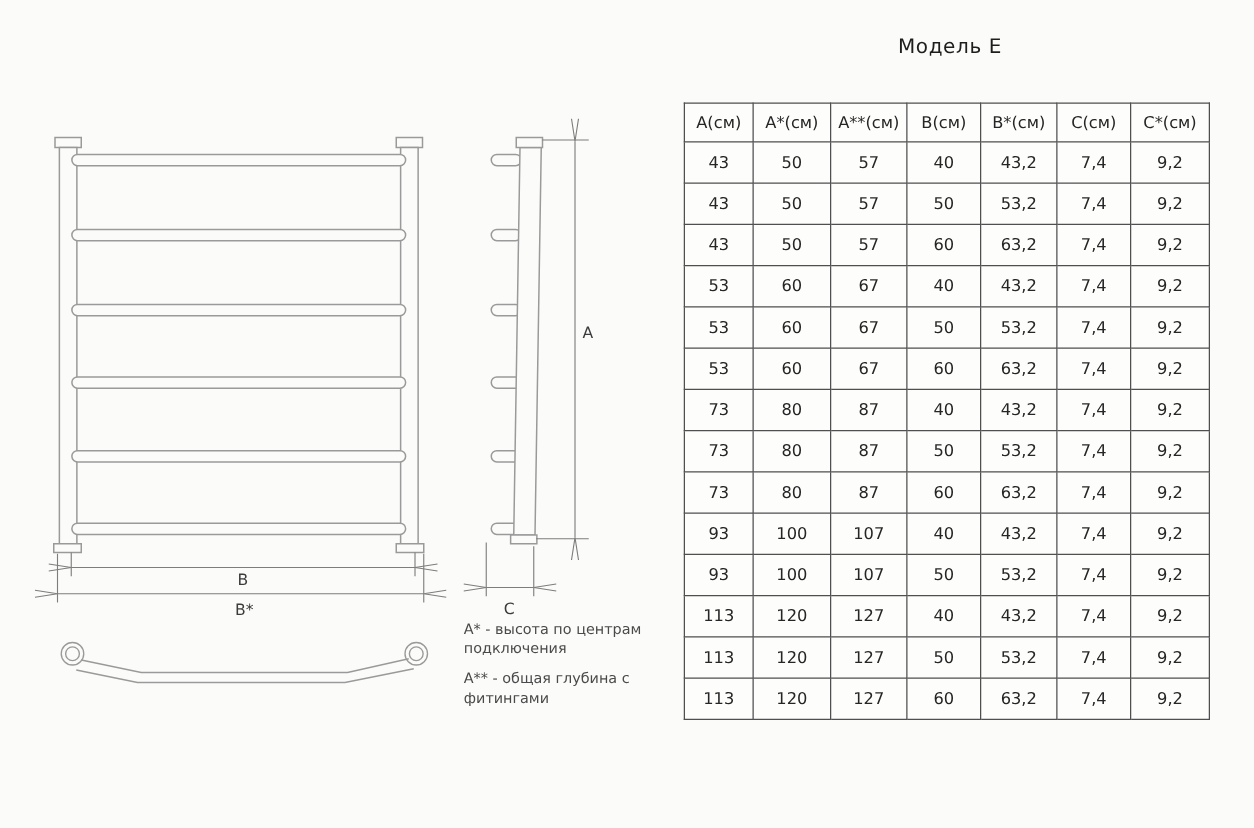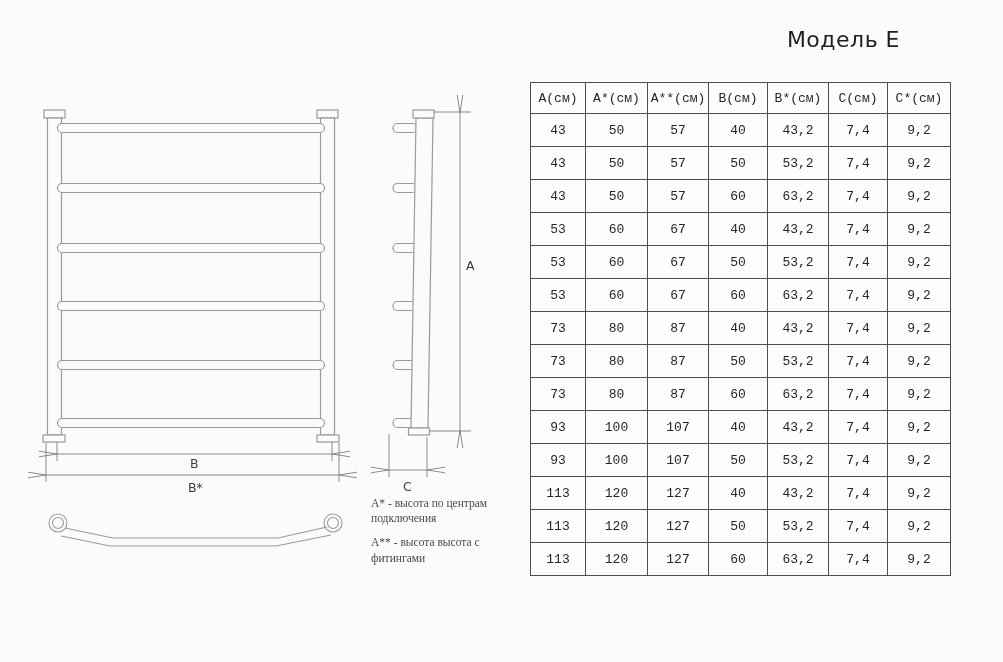--- a/index.html
+++ b/index.html
@@ -10,53 +10,51 @@
     color: #2b2b2b;
     overflow: hidden;
     position: relative;
   }
   .page { position: absolute; inset: 0; }
 
   
   .title {
     position: absolute;
     left: 620px; top: 27px; width: 280px;
-    text-align: right;
-    font-size: 22px;
+    text-align: center;
+    font-size: 16px;
     letter-spacing: 0.5px;
     color: #1e1e1e;
   }
 
   
   .drawing { position: absolute; left: 0; top: 0; }
   svg text {
     font-family: "DejaVu Sans", "Liberation Sans", sans-serif;
     font-size: 12.5px;
     fill: #3c3c3c;
   }
 
   
   .legend {
     position: absolute;
     left: 371px; top: 496px; width: 158px;
     font-size: 11.5px;
     line-height: 1.32;
     color: #4a4a4a;
-    font-family: Liberation Serif, serif;
   }
   .legend p { margin-bottom: 9px; }
 
   
   .spec-table {
     position: absolute;
-    left: 530px; top: 82px;
+    left: 547px; top: 82px;
     border-collapse: collapse;
     table-layout: fixed;
     width: 420px;
-    font-family: Liberation Mono, monospace;
   }
   .spec-table th, .spec-table td {
     border: 1px solid #4f4f4f;
     text-align: center;
     vertical-align: middle;
     font-weight: normal;
     font-size: 13px;
     color: #262626;
     background: #fdfdfc;
   }
@@ -137,21 +135,21 @@
       <path d="M61,536 L110,546 L276,546 L331,535"></path>
       <circle cx="58" cy="523" r="9"></circle>
       <circle cx="58" cy="523" r="5.5"></circle>
       <circle cx="333" cy="523" r="9"></circle>
       <circle cx="333" cy="523" r="5.5"></circle>
     </g>
   </svg>
 
   <div class="legend">
     <p>А* - высота по центрам подключения</p>
-    <p>А** - высота высота с фитингами</p>
+    <p>А** - общая глубина с фитингами</p>
   </div>
 
   <table class="spec-table">
     <colgroup>
       <col class="c0">
         <col class="c1">
         <col class="c2">
         <col class="c3">
       <col class="c4">
         <col class="c5">

